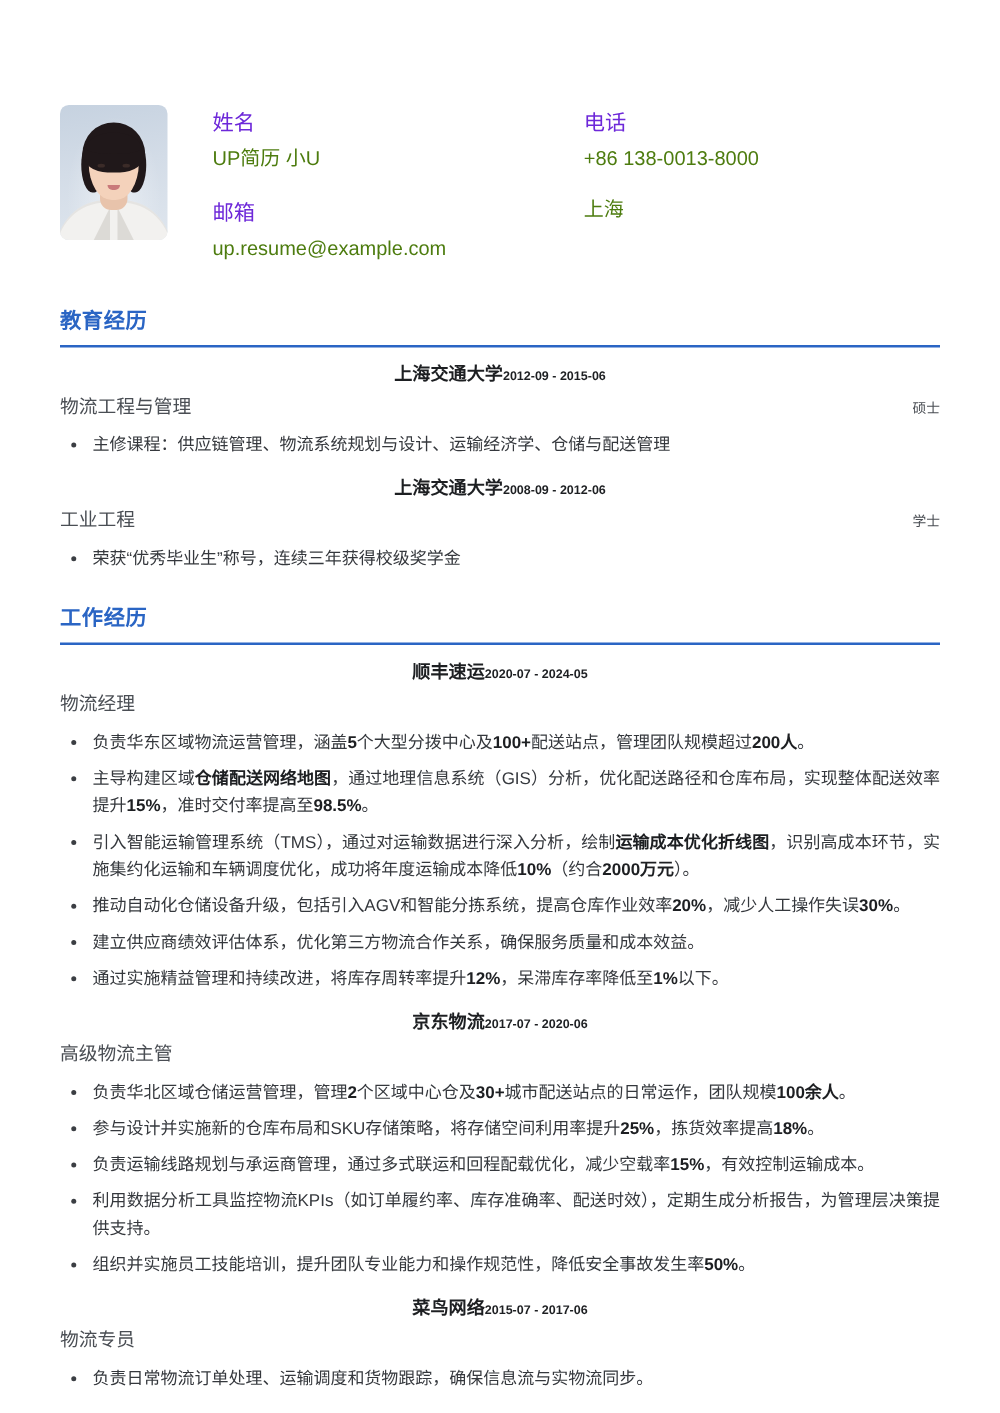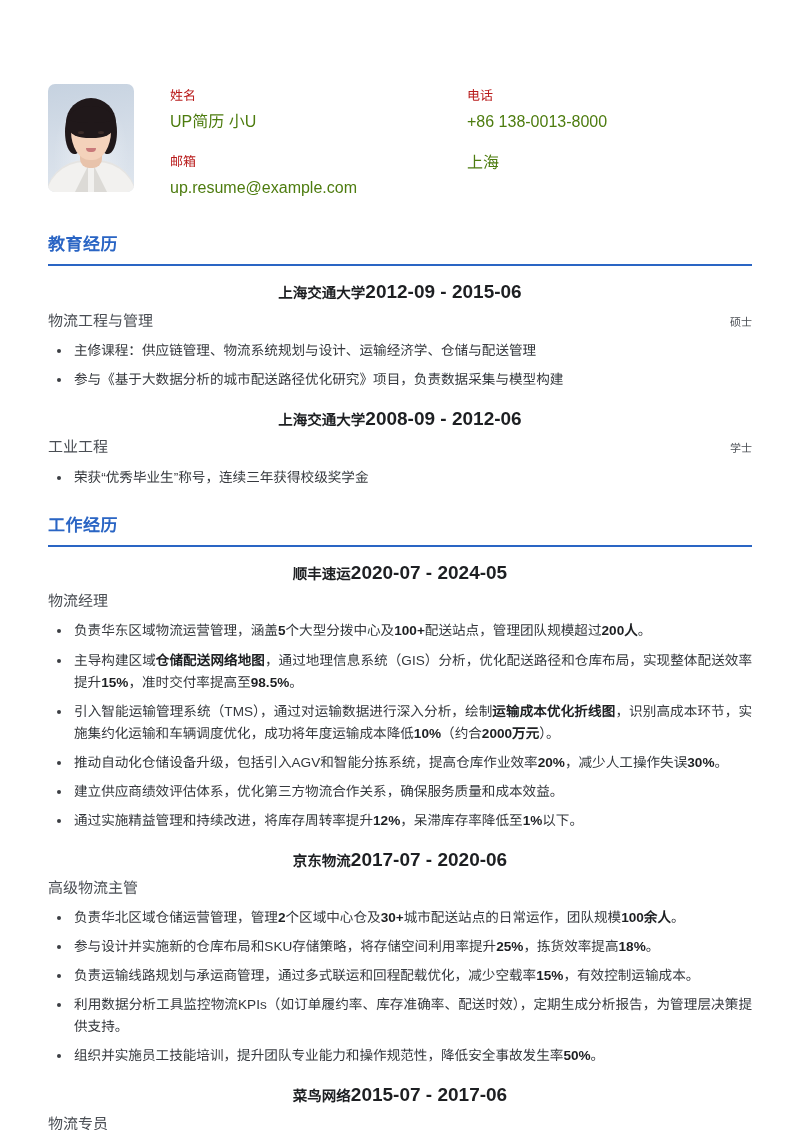--- a/index.html
+++ b/index.html
@@ -126,22 +126,22 @@
 
   .contact-grid {
     flex: 1 1 auto;
     display: grid;
     grid-template-columns: 1fr 1fr;
     row-gap: 20px;
     column-gap: 12px;
     padding-top: 2px;
   }
   .field-label {
-    font-size: 13px;
-    color: #b91c1c;
+    font-size: 17px;
+    color: #6d28d9;
     line-height: 1.5;
     margin-bottom: 5px;
   }
   .field-value {
     font-size: 16px;
     color: #4d7c0f;
     line-height: 1.35;
   }
 
   
@@ -166,21 +166,21 @@
     justify-content: center;
     align-items: baseline;
   }
   .entry-org {
     font-size: 14.5px;
     font-weight: 700;
     color: #1d1f22;
     line-height: 1.5;
   }
   .entry-date {
-    font-size: 19px;
+    font-size: 10px;
     font-weight: 700;
     color: #1d1f22;
     white-space: nowrap;
     line-height: 1.5;
   }
   .entry-sub {
     display: flex;
     justify-content: space-between;
     align-items: baseline;
     margin-top: 2px;
@@ -275,21 +275,20 @@
           <div class="entry-head">
             <div class="entry-org">上海交通大学</div>
             <div class="entry-date">2012-09 - 2015-06</div>
           </div>
           <div class="entry-sub">
             <div class="entry-role">物流工程与管理</div>
             <div class="entry-extra">硕士</div>
           </div>
           <ul class="bullets">
             <li>主修课程：供应链管理、物流系统规划与设计、运输经济学、仓储与配送管理</li>
-            <li>参与《基于大数据分析的城市配送路径优化研究》项目，负责数据采集与模型构建</li>
           </ul>
         </div>
         <div class="entry">
           <div class="entry-head">
             <div class="entry-org">上海交通大学</div>
             <div class="entry-date">2008-09 - 2012-06</div>
           </div>
           <div class="entry-sub">
             <div class="entry-role">工业工程</div>
             <div class="entry-extra">学士</div>

